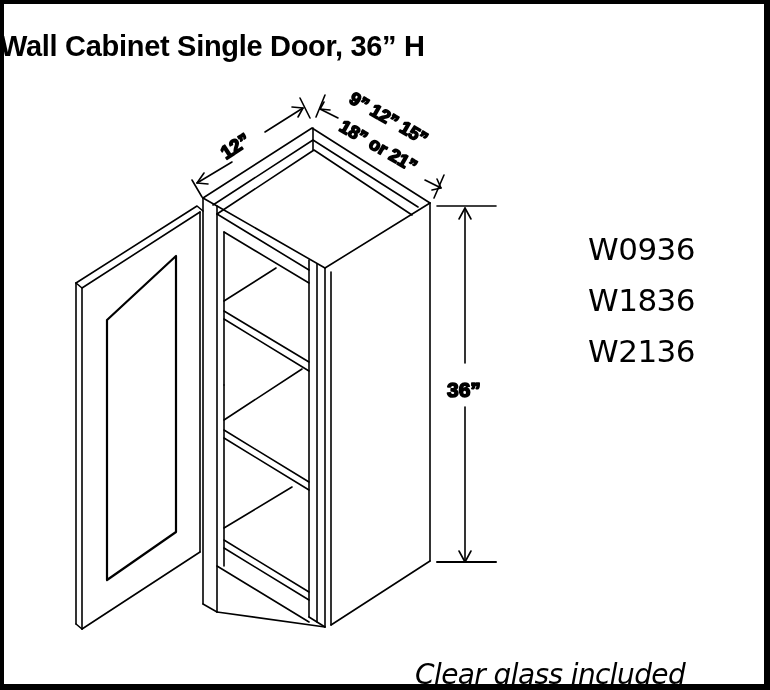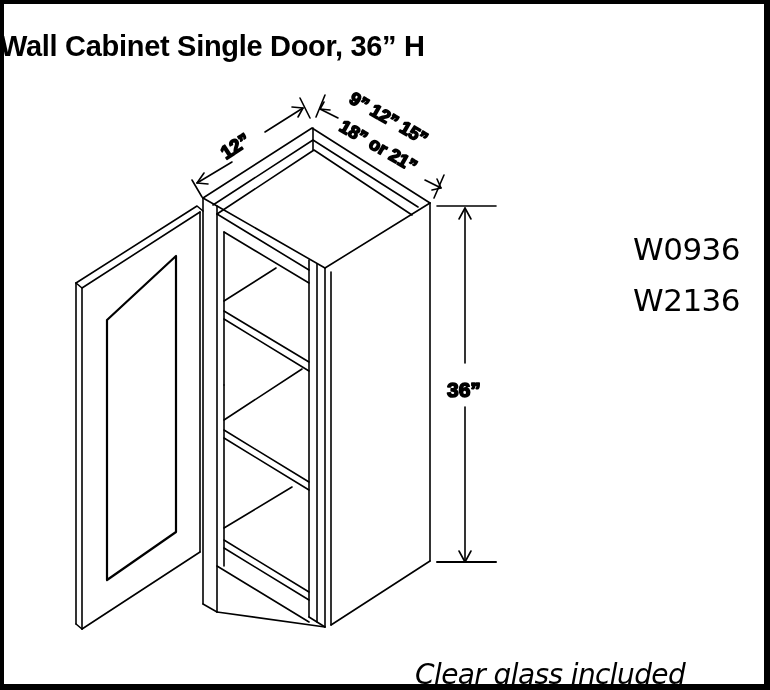--- a/index.html
+++ b/index.html
@@ -9,21 +9,21 @@
     background: #ffffff;
   }
   .title {
     position: absolute; left: 0; top: 30px; width: 770px; 
     font-family: "Liberation Sans", sans-serif; font-weight: bold; font-size: 29px;
     color: #000; letter-spacing: -0.3px;
   }
   .models {
     position: absolute; left: 588px; top: 224px;
     font-family: "DejaVu Sans", sans-serif; font-size: 31px; color: #000;
-    line-height: 51px; letter-spacing: -0.5px; margin-left: 45px;
+    line-height: 51px; letter-spacing: -0.5px;
   }
   .note {
     position: absolute; left: 415px; top: 627px;
     font-family: "DejaVu Sans", sans-serif; font-style: italic; font-size: 28px;
     color: #000; letter-spacing: -0.6px; margin-top: 31px;
   }
   svg.drawing { position: absolute; left: 0; top: 0; }
   .dimlabel { font-family: "Liberation Sans", sans-serif; font-weight: bold; fill: #000; }
 </style>
 </head>
@@ -132,16 +132,17 @@
     <line x1="465" y1="208" x2="465" y2="363"></line>
     <polyline points="459,219 465,208 471,219"></polyline>
     <line x1="465" y1="407" x2="465" y2="560"></line>
     <polyline points="459,551 465,562 471,551"></polyline>
   </g>
   <text class="dimlabel" x="447" y="397" font-size="21">36”</text>
 </svg>
 
 <div class="models">
   <div>W0936</div>
+  <div>W1836</div>
   <div>W2136</div>
 </div>
 
 <div class="note">Clear glass included</div>
 
 </body></html>

